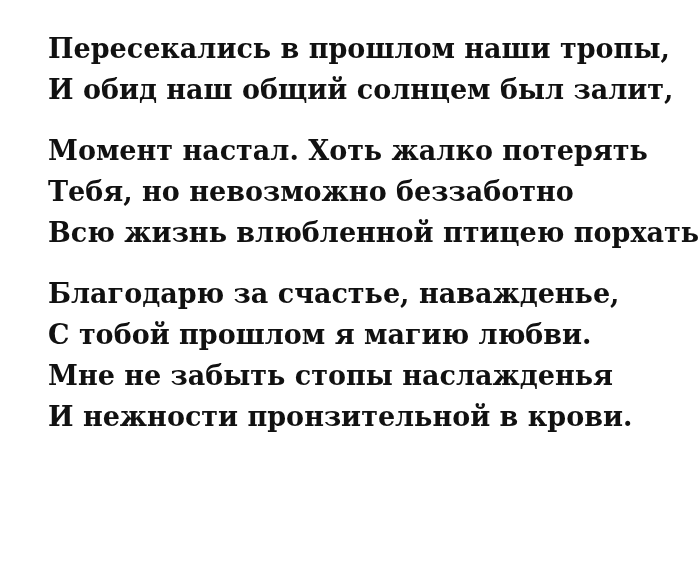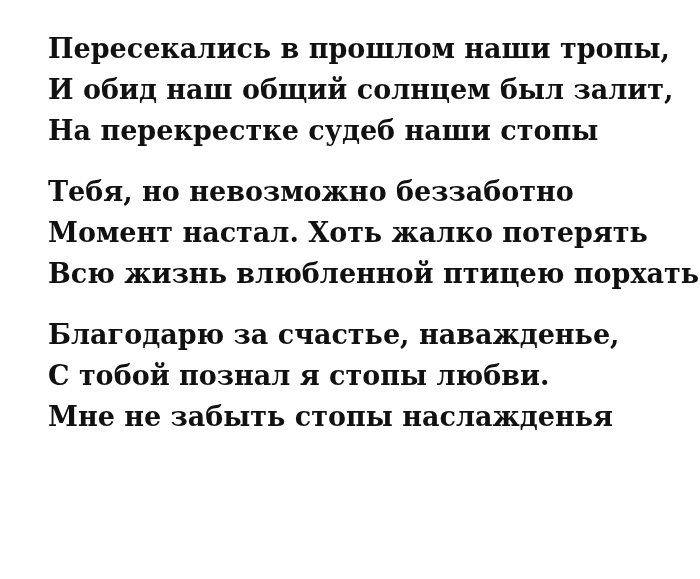--- a/index.html
+++ b/index.html
@@ -39,28 +39,28 @@
   }
 </style>
 </head>
 <body>
 
 <div class="poem">
 
   <div class="stanza">
     <div class="line">Пересекались в прошлом наши тропы,</div>
     <div class="line">И обид наш общий солнцем был залит,</div>
-    <div class="line">На перекрестке судеб наши стопы</div>
   </div>
 
   <div class="stanza">
+    <div class="line">Момент настал. Хоть жалко потерять</div>
     <div class="line">Тебя, но невозможно беззаботно</div>
-    <div class="line">Момент настал. Хоть жалко потерять</div>
     <div class="line">Всю жизнь влюбленной птицею порхать.</div>
   </div>
 
   <div class="stanza">
     <div class="line">Благодарю за счастье, наважденье,</div>
-    <div class="line">С тобой познал я стопы любви.</div>
+    <div class="line">С тобой прошлом я магию любви.</div>
     <div class="line">Мне не забыть стопы наслажденья</div>
+    <div class="line">И нежности пронзительной в крови.</div>
   </div>
 
 </div>
 
 </body></html>

